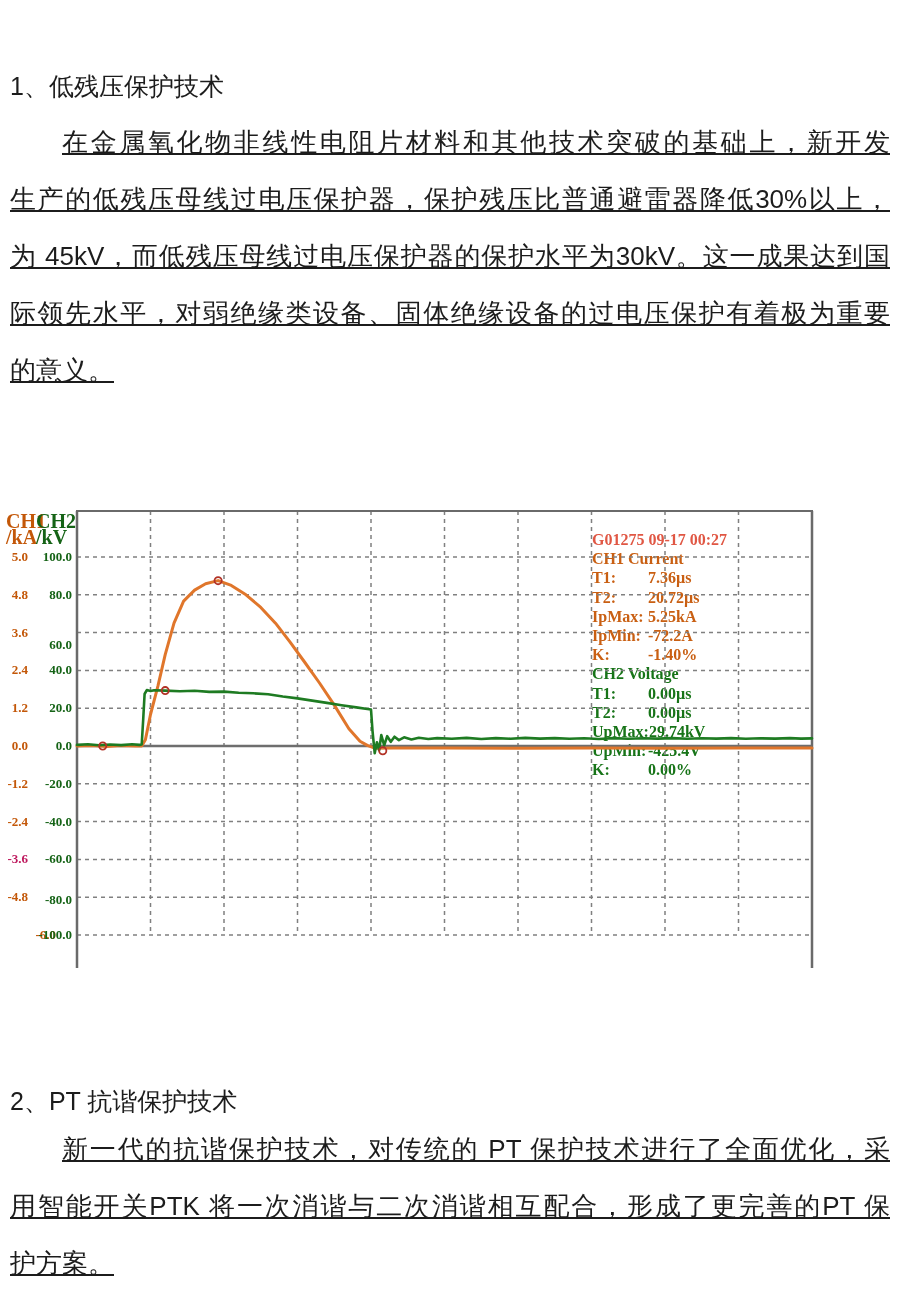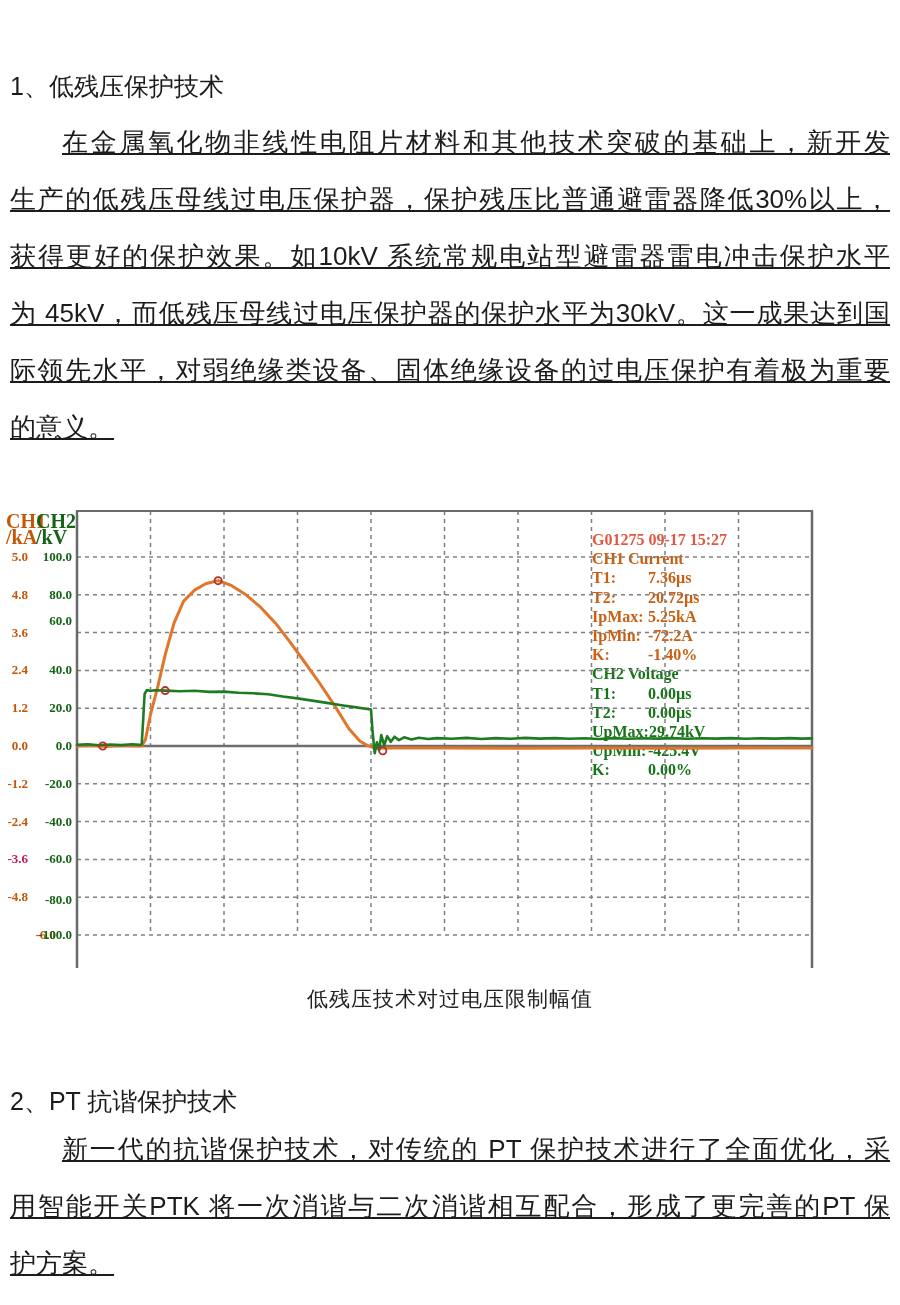--- a/index.html
+++ b/index.html
@@ -37,21 +37,20 @@
   .curves{pointer-events:none;}
 </style>
 </head>
 <body>
 
 <div class="page">
   <h2 class="subtitle sub1">1、低残压保护技术</h2>
   <div class="para para1" id="para1">
       <div class="pline indent">在金属氧化物非线性电阻片材料和其他技术突破的基础上，新开发</div>
       <div class="pline">生产的低残压母线过电压保护器，保护残压比普通避雷器降低30%以上，</div>
-      <div class="pline">获得更好的保护效果。如10kV 系统常规电站型避雷器雷电冲击保护水平</div>
       <div class="pline">为 45kV，而低残压母线过电压保护器的保护水平为30kV。这一成果达到国</div>
       <div class="pline">际领先水平，对弱绝缘类设备、固体绝缘设备的过电压保护有着极为重要</div>
       <div class="pline last">的意义。</div>
     </div>
 
   <div class="chart" id="chart">
       <div class="axis-head" style="left: 6px; color: rgb(195, 87, 8);">CH1
 /kA</div>
       <div class="ytick" style="left: 0px; width: 28px; top: 44px; color: rgb(195, 87, 8);">5.0</div>
       <div class="ytick" style="left: 0px; width: 28px; top: 81.8px; color: rgb(195, 87, 8);">4.8</div>
@@ -61,31 +60,31 @@
       <div class="ytick" style="left: 0px; width: 28px; top: 233px; color: rgb(195, 87, 8);">0.0</div>
       <div class="ytick" style="left: 0px; width: 28px; top: 270.8px; color: rgb(195, 87, 8);">-1.2</div>
       <div class="ytick" style="left: 0px; width: 28px; top: 308.6px; color: rgb(195, 87, 8);">-2.4</div>
       <div class="ytick" style="left: 0px; width: 28px; top: 346.4px; color: #be185d;">-3.6</div>
       <div class="ytick" style="left: 0px; width: 28px; top: 384.2px; color: rgb(195, 87, 8);">-4.8</div>
       <div class="ytick" style="left: 0px; width: 28px; top: 422px; color: rgb(195, 87, 8); padding-left: 28px;">-6.0</div>
       <div class="axis-head" style="left: 36px; color: rgb(21, 99, 22);">CH2
 /kV</div>
       <div class="ytick" style="left: 30px; width: 42px; top: 44px; color: rgb(21, 99, 22);">100.0</div>
       <div class="ytick" style="left: 30px; width: 42px; top: 81.8px; color: rgb(21, 99, 22);">80.0</div>
-      <div class="ytick" style="left: 30px; width: 42px; top: 108px; color: rgb(21, 99, 22);">60.0</div>
+      <div class="ytick" style="left: 30px; width: 42px; top: 132px; color: rgb(21, 99, 22);">60.0</div>
       <div class="ytick" style="left: 30px; width: 42px; top: 157.4px; color: rgb(21, 99, 22);">40.0</div>
       <div class="ytick" style="left: 30px; width: 42px; top: 195.2px; color: rgb(21, 99, 22);">20.0</div>
       <div class="ytick" style="left: 30px; width: 42px; top: 233px; color: rgb(21, 99, 22);">0.0</div>
       <div class="ytick" style="left: 30px; width: 42px; top: 270.8px; color: rgb(21, 99, 22);">-20.0</div>
       <div class="ytick" style="left: 30px; width: 42px; top: 308.6px; color: rgb(21, 99, 22);">-40.0</div>
       <div class="ytick" style="left: 30px; width: 42px; top: 346.4px; color: rgb(21, 99, 22);">-60.0</div>
       <div class="ytick" style="left: 30px; width: 42px; top: 387px; color: rgb(21, 99, 22);">-80.0</div>
       <div class="ytick" style="left: 30px; width: 42px; top: 422px; color: rgb(21, 99, 22);">-100.0</div>
       <div class="overlay">
-        <div class="oline" style="color: rgb(224, 87, 68);">G01275 09-17 15:27</div>
+        <div class="oline" style="color: rgb(224, 87, 68);">G01275 09-17 00:27</div>
         <div class="oline" style="color: rgb(201, 95, 18);">CH1 Current</div>
         <div class="oline" style="color: rgb(201, 95, 18);"><span class="mlabel">T1:</span><span>7.36µs</span></div>
         <div class="oline" style="color: rgb(201, 95, 18);"><span class="mlabel">T2:</span><span>20.72µs</span></div>
         <div class="oline" style="color: rgb(201, 95, 18);"><span class="mlabel">IpMax:</span><span>5.25kA</span></div>
         <div class="oline" style="color: rgb(201, 95, 18);"><span class="mlabel">IpMin:</span><span>-72.2A</span></div>
         <div class="oline" style="color: rgb(201, 95, 18);"><span class="mlabel">K:</span><span>-1.40%</span></div>
         <div class="oline" style="color: rgb(23, 116, 24);">CH2 Voltage</div>
         <div class="oline" style="color: rgb(23, 116, 24);"><span class="mlabel">T1:</span><span>0.00µs</span></div>
         <div class="oline" style="color: rgb(23, 116, 24);"><span class="mlabel">T2:</span><span>0.00µs</span></div>
         <div class="oline" style="color: rgb(23, 116, 24);"><span class="mlabel">UpMax:</span><span>29.74kV</span></div>
@@ -118,20 +117,19 @@
         <line x1="812" y1="6" x2="812" y2="463" stroke="#6a6a6a" stroke-width="2.5"></line>
         <polyline points="77.0,241.0 91.7,240.4 106.4,241.6 121.1,240.4 135.8,241.0 141.7,241.0 145.4,234.7 150.5,209.5 157.9,181.2 165.2,149.7 174.0,118.2 183.6,96.1 194.6,85.1 205.6,78.8 218.1,75.6 231.3,80.4 246.0,89.8 260.8,102.4 275.5,118.2 290.1,137.1 304.9,157.5 319.5,178.0 334.3,200.1 348.9,223.7 360.0,236.3 367.3,240.4 374.7,243.2 393.1,242.9 444.5,242.9 518.0,243.2 591.5,242.9 665.0,243.2 738.5,242.9 812.0,242.9" fill="none" stroke="#e0762b" stroke-width="3" stroke-linejoin="round" stroke-linecap="round"></polyline>
         <polyline points="77.0,239.9 88.0,239.3 99.0,240.2 110.1,239.5 121.1,240.1 132.1,239.3 139.5,239.9 141.7,239.5 143.2,214.5 144.6,189.0 146.8,185.1 150.5,186.0 154.2,185.2 165.2,185.6 179.9,186.2 194.6,185.8 209.3,186.9 224.0,186.6 238.7,187.7 253.4,188.3 268.1,189.2 282.8,191.5 297.5,193.4 312.2,195.6 326.9,197.9 341.6,200.2 356.3,202.4 367.3,204.0 371.0,204.5 372.5,225.9 374.7,248.2 376.9,237.2 379.1,245.2 381.3,230.0 384.2,240.4 387.2,231.2 390.8,236.8 394.5,231.7 398.9,235.1 404.1,232.3 411.4,234.4 418.8,232.7 428.3,234.0 437.2,233.1 451.8,233.8 466.6,232.9 481.3,234.0 495.9,233.1 510.7,233.8 525.3,232.9 540.0,233.6 554.8,233.1 569.5,233.8 584.2,233.3 598.9,234.0 613.5,233.1 628.3,233.8 643.0,233.3 657.6,233.6 672.4,233.1 687.1,233.8 701.8,233.3 716.4,233.6 731.1,233.1 745.9,233.8 760.6,233.3 775.3,233.6 789.9,233.1 801.0,233.6 812.0,233.4" fill="none" stroke="#1e7b22" stroke-width="2.6" stroke-linejoin="round" stroke-linecap="round"></polyline>
         <circle cx="102.725" cy="241" r="3.6" fill="none" stroke="#b23226" stroke-width="1.8"></circle>
         <circle cx="165.2" cy="185.623" r="3.6" fill="none" stroke="#b23226" stroke-width="1.8"></circle>
         <circle cx="218.12" cy="75.625" r="3.6" fill="none" stroke="#b23226" stroke-width="1.8"></circle>
         <circle cx="382.76" cy="245.725" r="3.6" fill="none" stroke="#b23226" stroke-width="1.8"></circle>
       </svg>
     </div>
 
-  <div class="caption">低残压技术对过电压限制幅值</div>
   <h2 class="subtitle sub2">2、PT 抗谐保护技术</h2>
   <div class="para para2" id="para2">
       <div class="pline indent">新一代的抗谐保护技术，对传统的 PT 保护技术进行了全面优化，采</div>
       <div class="pline">用智能开关PTK 将一次消谐与二次消谐相互配合，形成了更完善的PT 保</div>
       <div class="pline last">护方案。</div>
     </div>
 </div>
 
 </body></html>

